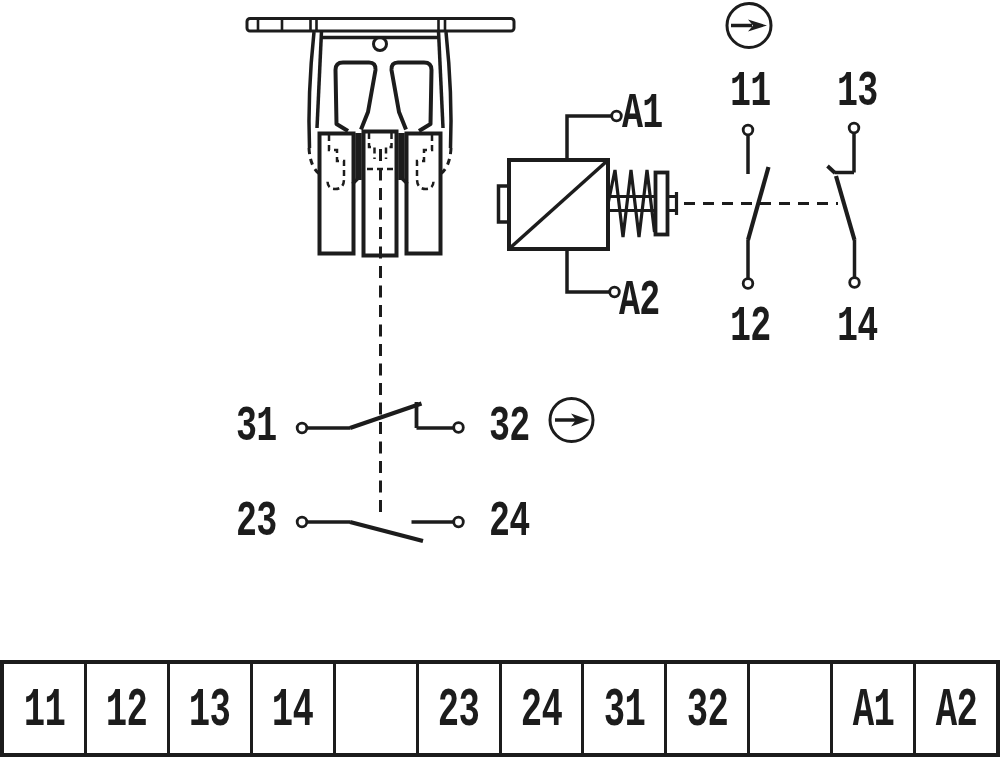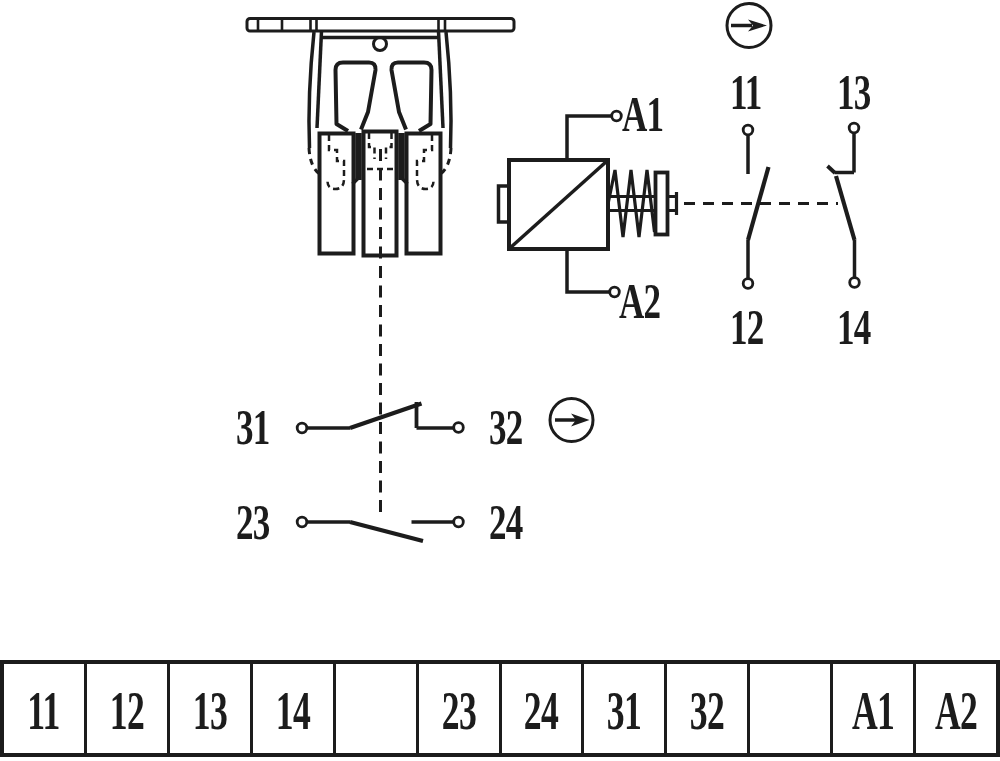--- a/index.html
+++ b/index.html
@@ -1,17 +1,17 @@
 <!DOCTYPE html>
 <html><head>
 <meta charset="utf-8">
 <style>
   html,body{margin:0;padding:0;background:#fff;}
   #canvas{position:relative;width:1000px;height:761px;background:#fff;overflow:hidden;
-          font-family:Liberation Serif, serif;color:#1c1c1c;}
+          font-family:Liberation Mono, monospace;color:#1c1c1c;}
   #linework{position:absolute;left:0;top:0;}
   .lbl{position:absolute;font-size:50px;font-weight:bold;line-height:1;white-space:nowrap;
        transform:scaleX(0.70);transform-origin:left top;color:#1c1c1c;letter-spacing:-1px;}
   
   #strip{position:absolute;left:0;top:660px;width:1000px;height:97px;box-sizing:border-box;
          border:4px solid #1c1c1c;display:flex;background:#fff;}
   .cell{flex:1;border-right:3px solid #1c1c1c;display:flex;align-items:center;justify-content:center;
         padding-top:5px;box-sizing:border-box;}
   .cell:last-child{border-right:none;}
   .cell span{font-size:54px;font-weight:bold;line-height:1;transform:scaleX(0.66);

